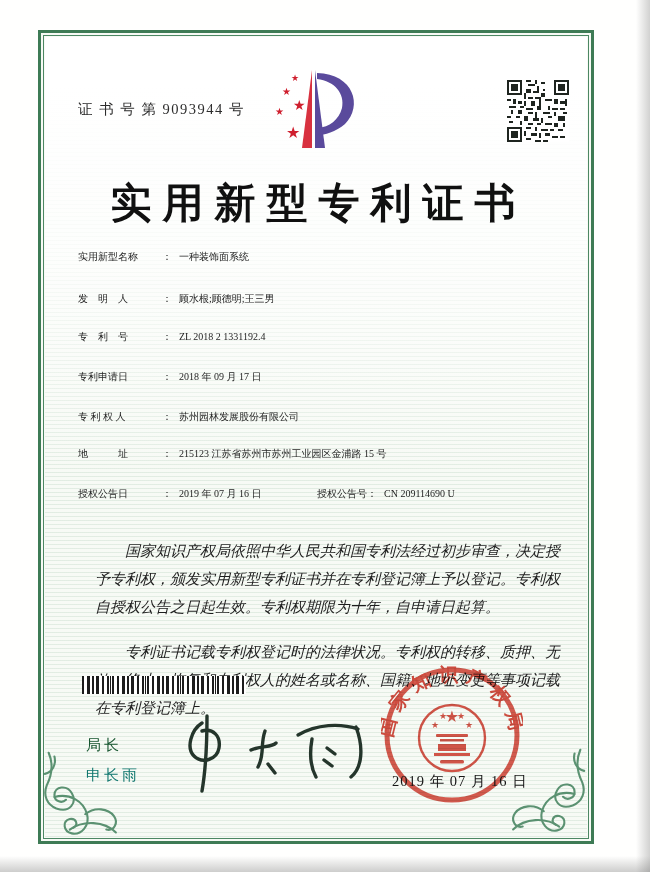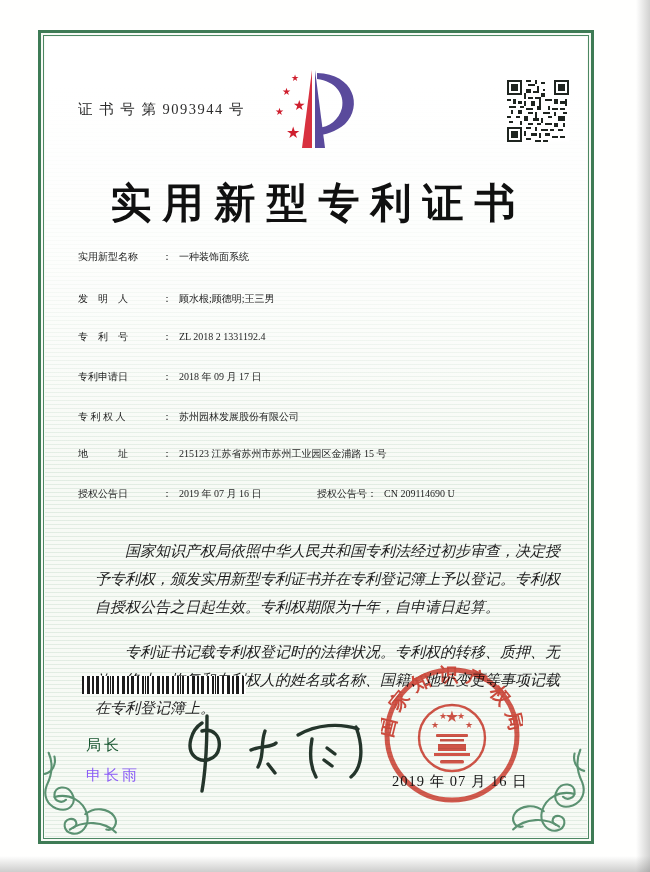--- a/index.html
+++ b/index.html
@@ -37,21 +37,21 @@
   .f-second{position:absolute;left:239px;top:0;white-space:nowrap;}
   .body-text{left:78px;top:520px;width:499px;font-size:15px;line-height:28px;
     font-style:italic;color:#1d1d1d;text-align:justify;}
   .body-text p{margin:17px;text-indent:2em;}
   .barcode{left:82px;top:676px;width:164px;height:18px;
     background:
       repeating-linear-gradient(90deg,#1c1c1c 0 2px,rgba(0,0,0,0) 2px 5px),
       repeating-linear-gradient(90deg,#1c1c1c 0 1px,rgba(0,0,0,0) 1px 7px),
       #fff;}
   .signoff-title{left:86px;top:736px;font-size:15px;letter-spacing:3px;color:#14532d;}
-  .signoff-name{left:86px;top:766px;font-size:15px;letter-spacing:3px;color:#8b5cf6;}
+  .signoff-name{left:86px;top:766px;font-size:15px;letter-spacing:3px;color:#0f766e;}
   .signature{left:172px;top:710px;}
   .seal{left:381px;top:664px;opacity:.93;mix-blend-mode:multiply;}
   .seal-date{left:392px;top:772px;font-size:14.5px;letter-spacing:1px;color:#161616;}
   .footer{left:38px;top:820px;width:550px;text-align:center;font-size:13px;
     letter-spacing:2px;color:#242424;}
   .flourish-left{left:41px;top:747px;}
   .flourish-right{left:492px;top:744px;transform:scaleX(-1);}
   .logo{left:258px;top:64px;}
   .qr{left:507px;top:80px;}
 </style>

